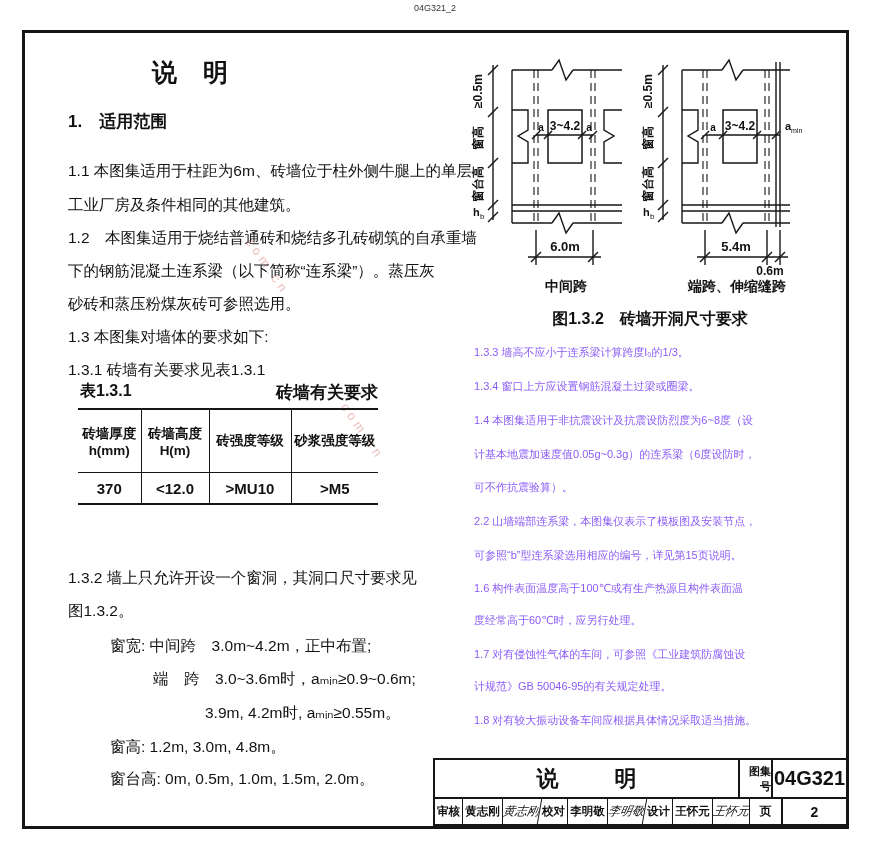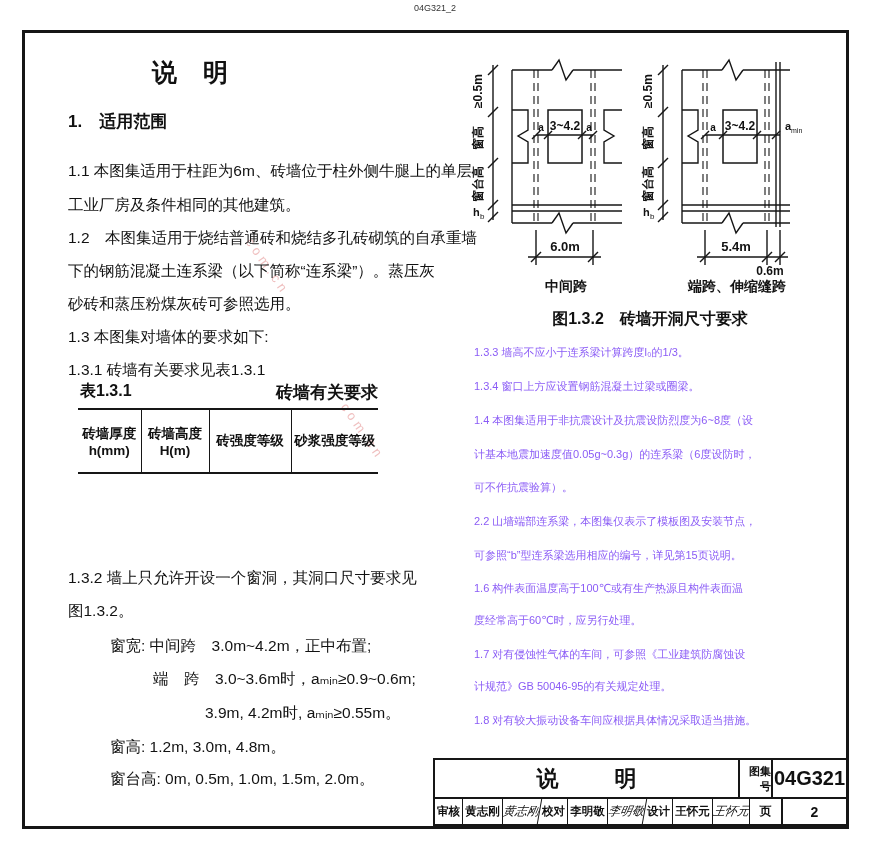--- a/index.html
+++ b/index.html
@@ -83,20 +83,26 @@
         </th>
       <th>
           <div>砖强度等级</div>
         </th>
       <th>
           <div>砂浆强度等级</div>
         </th>
     </tr>
   </thead>
   <tbody>
+    <tr>
+      <td>370</td>
+        <td>&lt;12.0</td>
+        <td>&gt;MU10</td>
+        <td>&gt;M5</td>
+    </tr>
   </tbody>
 </table>
 
 <div class="line" style="left:68px;top:552px">1.3.2 墙上只允许开设一个窗洞，其洞口尺寸要求见</div>
 <div class="line" style="left:68px;top:585px">图1.3.2。</div>
 <div class="line" style="left:110px;top:620px">窗宽: 中间跨　3.0m~4.2m，正中布置;</div>
 <div class="line" style="left:153px;top:653px">端　跨　3.0~3.6m时，aₘᵢₙ≥0.9~0.6m;</div>
 <div class="line" style="left:205px;top:687px">3.9m, 4.2m时, aₘᵢₙ≥0.55m。</div>
 <div class="line" style="left:110px;top:721px">窗高: 1.2m, 3.0m, 4.8m。</div>
 <div class="line" style="left:110px;top:753px">窗台高: 0m, 0.5m, 1.0m, 1.5m, 2.0m。</div>

